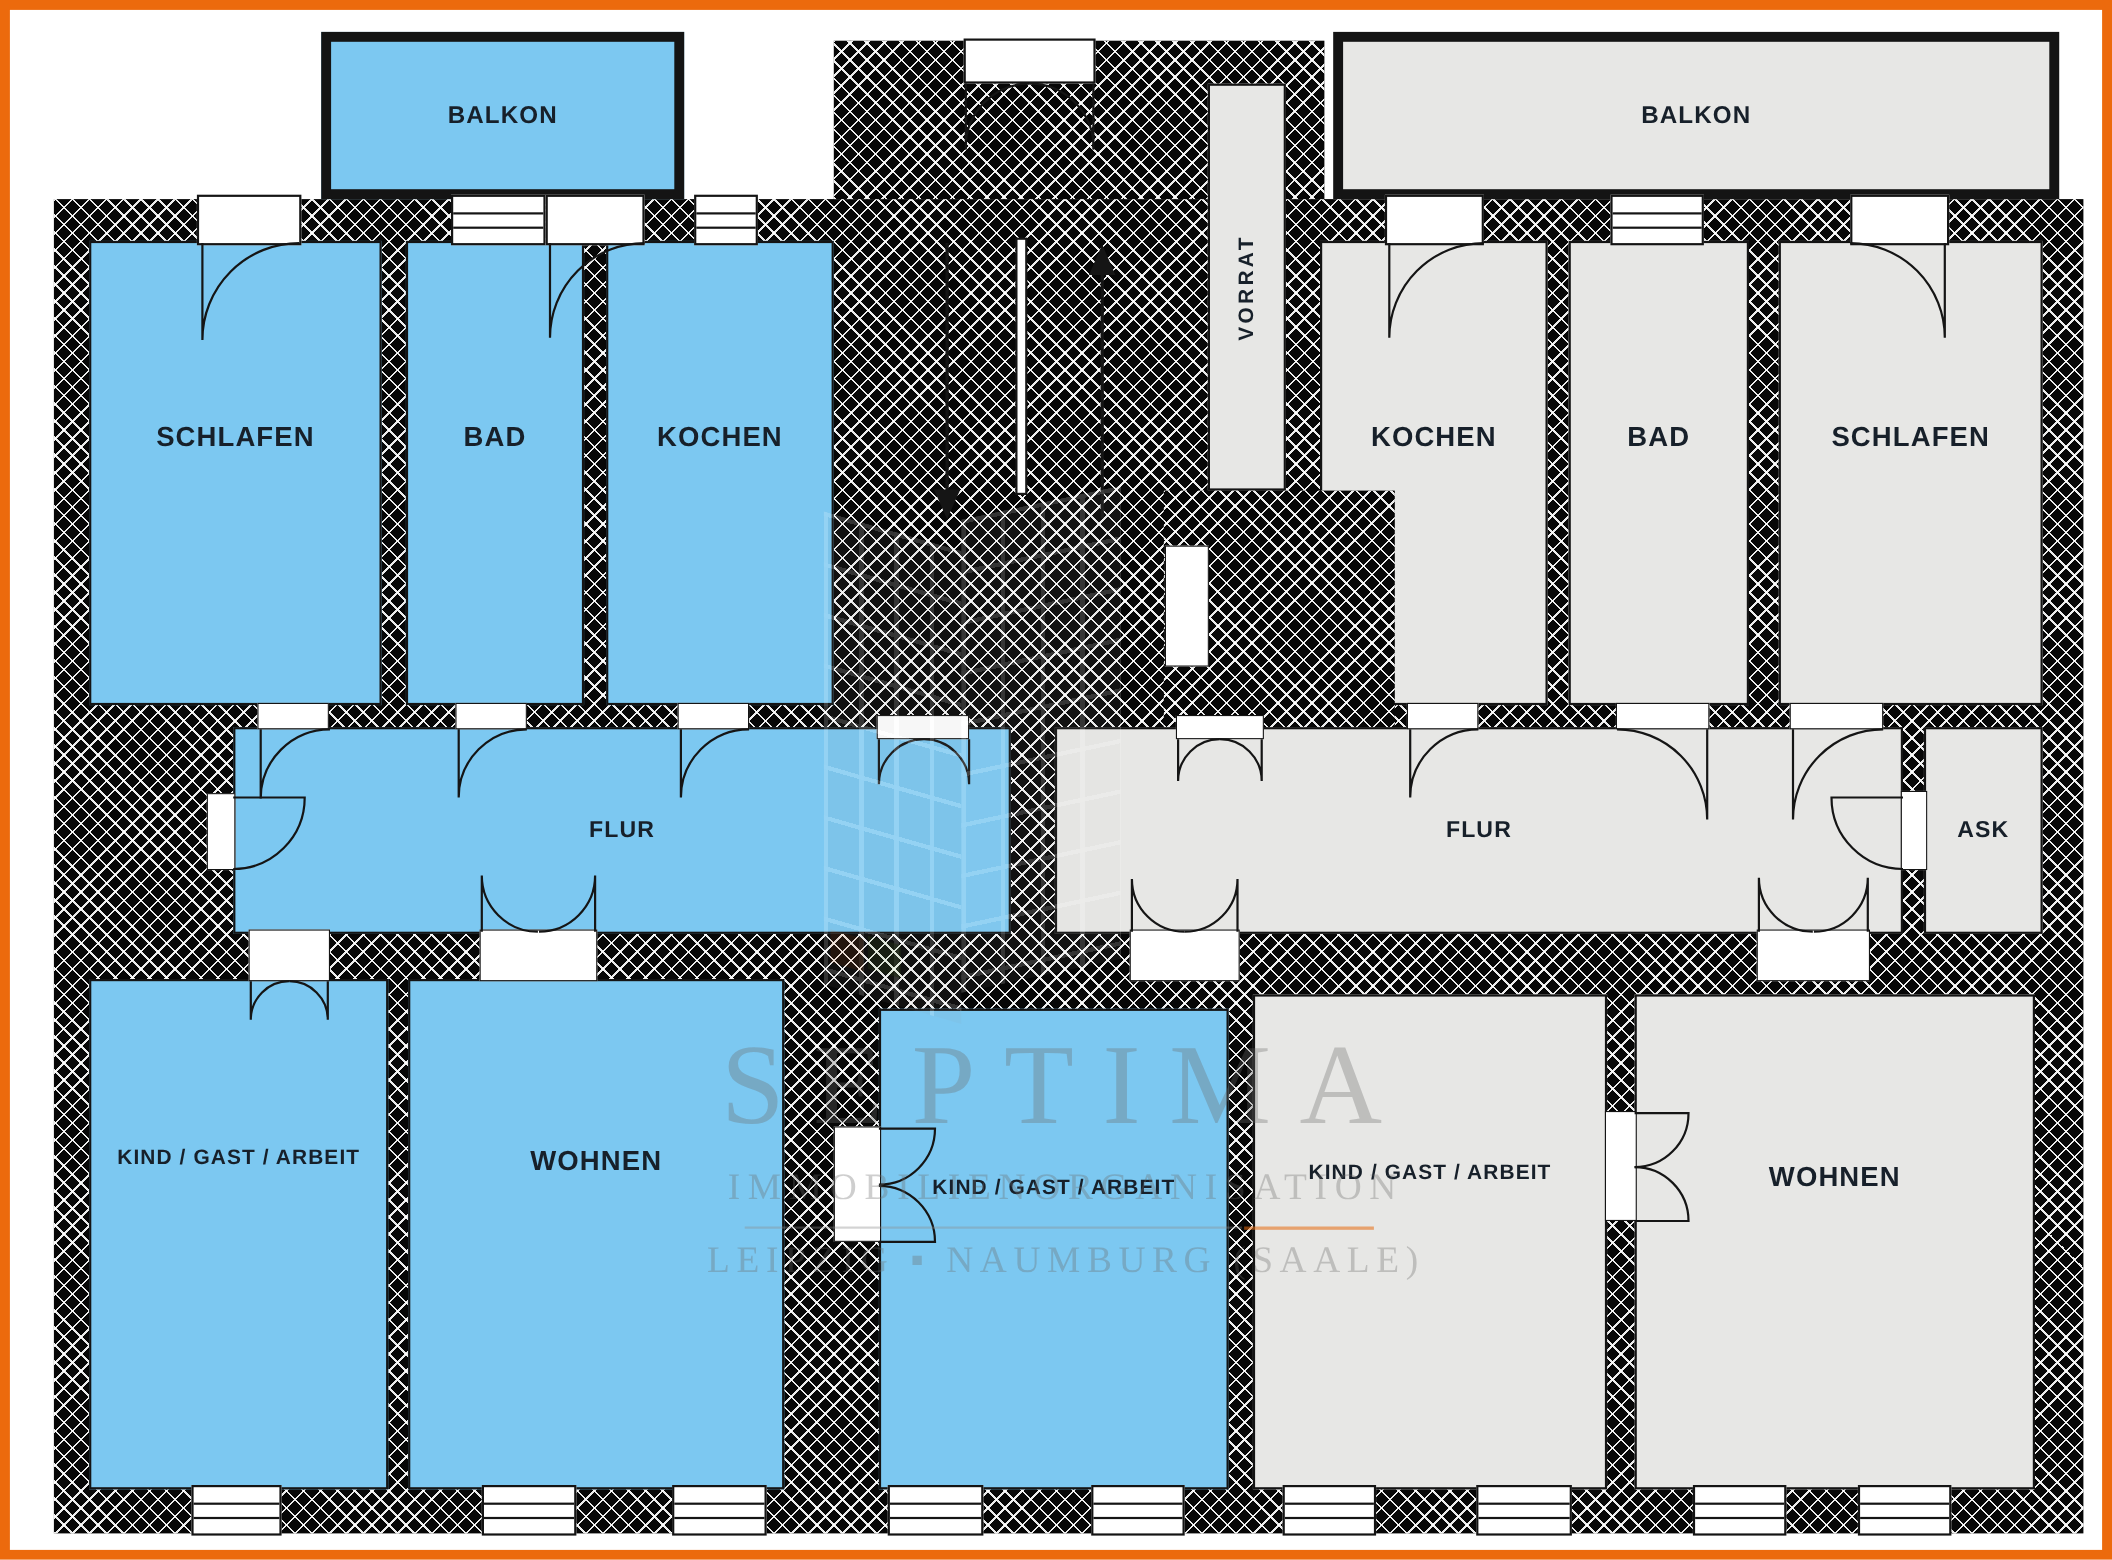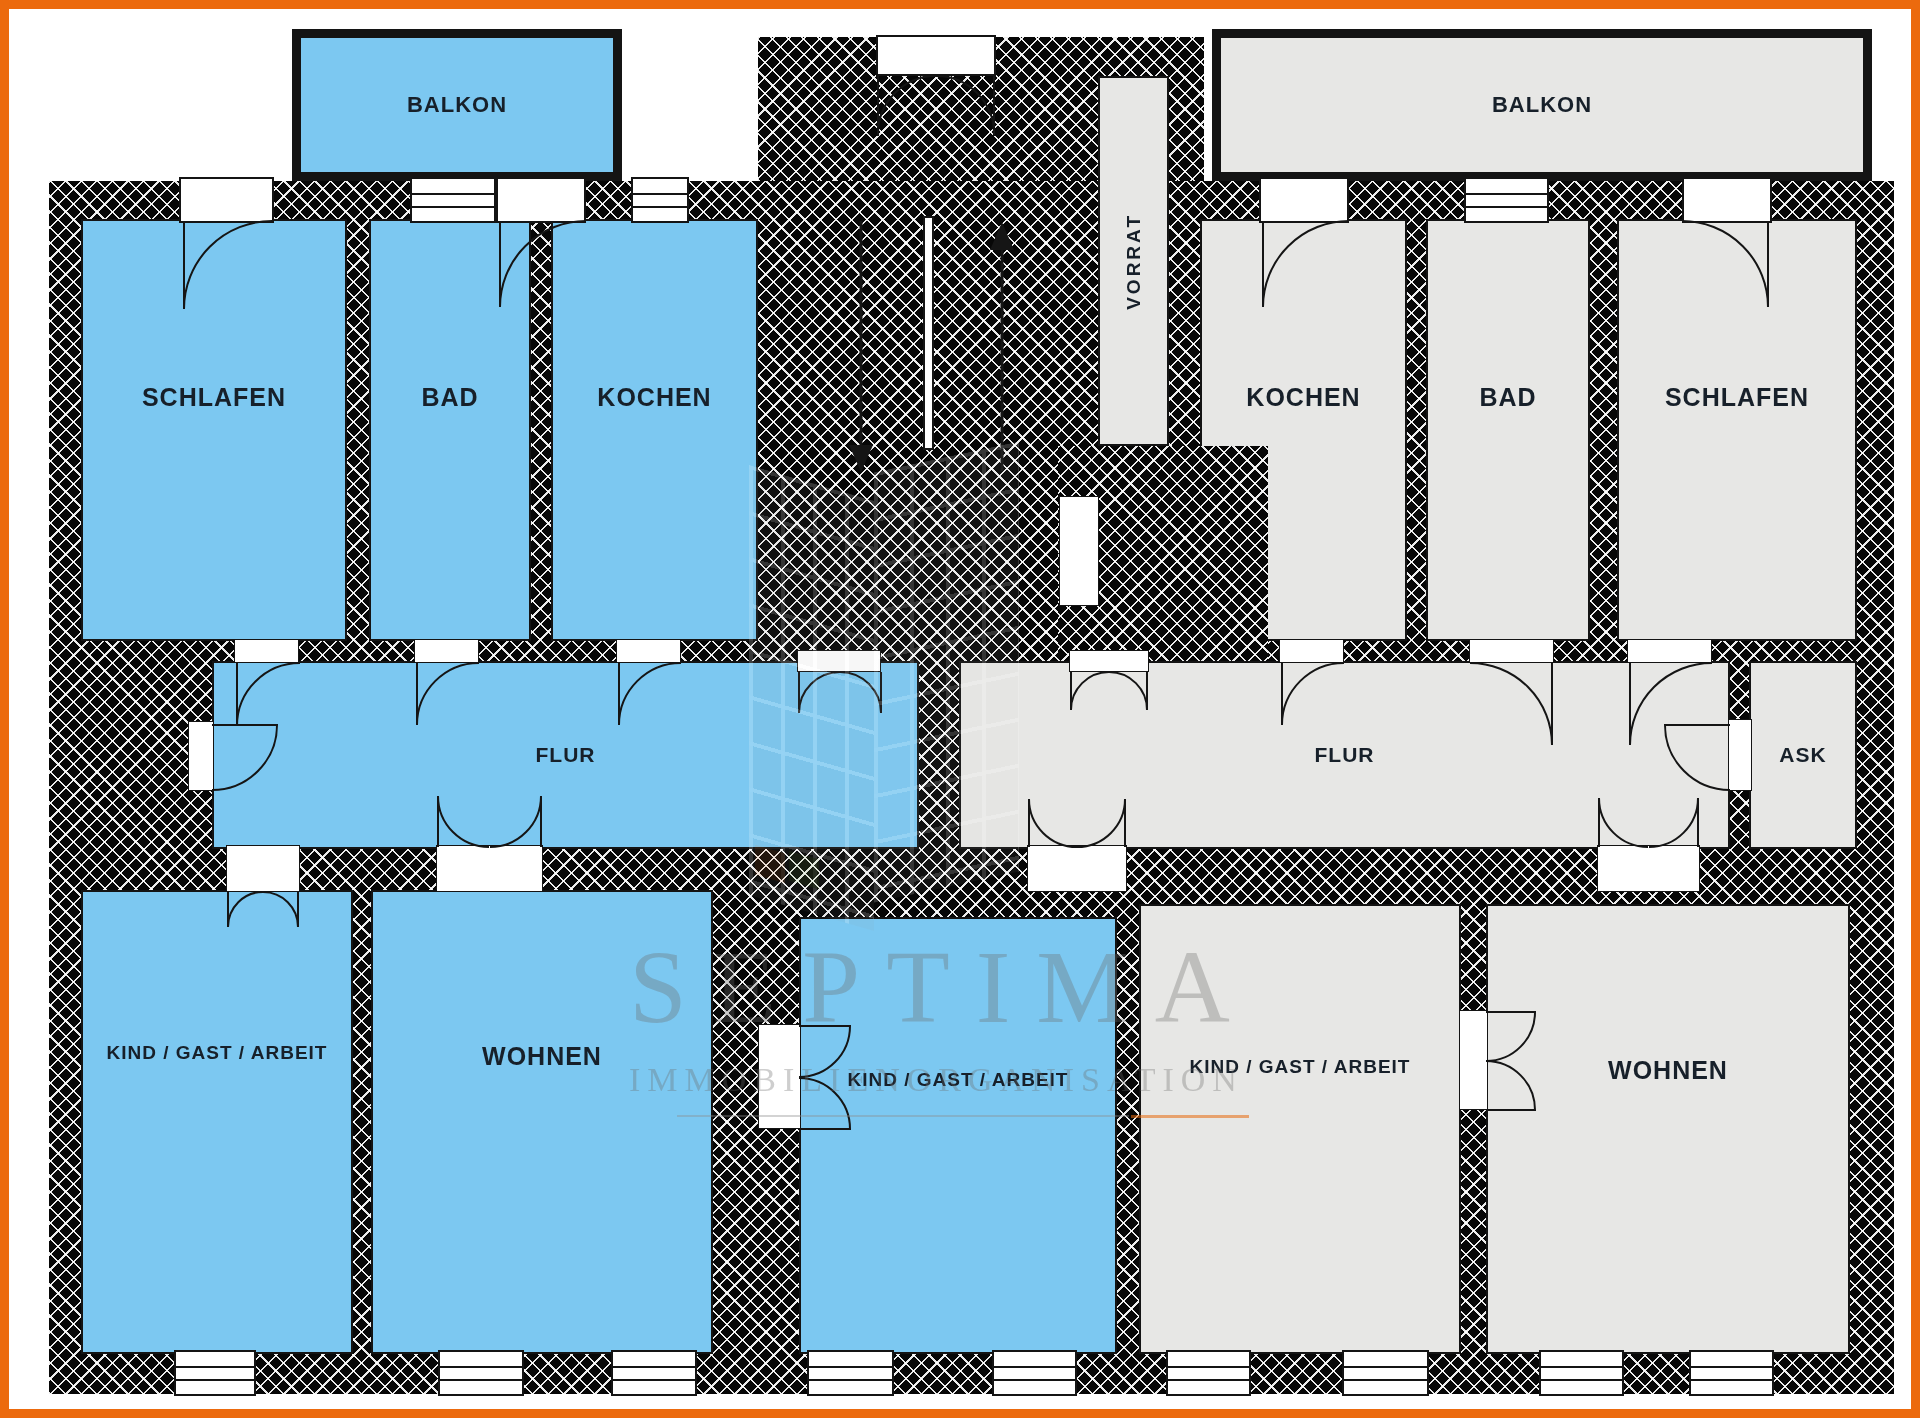--- a/index.html
+++ b/index.html
@@ -55,21 +55,21 @@
     background-image:
       repeating-linear-gradient(to right, rgba(255,255,255,.9) 0 4px, transparent 4px 32px),
       repeating-linear-gradient(to bottom, rgba(255,255,255,.9) 0 4px, transparent 4px 46px);}
   .wm-face2{position:absolute;left:125px;top:0px;width:145px;height:430px;transform:skewY(-12deg);
     background-color:rgba(190,190,190,.30);
     background-image:
       repeating-linear-gradient(to right, rgba(255,255,255,.9) 0 4px, transparent 4px 36px),
       repeating-linear-gradient(to bottom, rgba(255,255,255,.9) 0 4px, transparent 4px 46px);}
   .wm-accent1{position:absolute;left:6px;top:392px;width:30px;height:30px;background:rgba(227,109,28,.55);transform:skewY(16deg);}
   .wm-accent2{position:absolute;left:40px;top:398px;width:30px;height:30px;background:rgba(124,180,70,.55);transform:skewY(16deg);}
-  .wm-text{position:absolute;left:620px;width:680px;text-align:left;
+  .wm-text{position:absolute;left:620px;width:680px;text-align:center;
     font-family:"Liberation Serif",serif;color:rgba(105,105,105,.33);}
   .wm-t1{top:918px;font-size:104px;letter-spacing:26px;}
   .wm-t2{top:1052px;font-size:34px;letter-spacing:7px;}
   .wm-rule-gray{position:absolute;left:668px;top:1106px;width:452px;height:2px;background:rgba(140,140,140,.38);}
   .wm-rule-orange{position:absolute;left:1122px;top:1106px;width:118px;height:3px;background:rgba(232,106,13,.55);}
   .wm-t3{top:1118px;font-size:34px;letter-spacing:6px;}
 </style>
 </head>
 <body>
 
@@ -217,15 +217,16 @@
     <div class="wm-logo">
       <div class="wm-face1"></div>
       <div class="wm-face2"></div>
       <div class="wm-accent1"></div>
       <div class="wm-accent2"></div>
     </div>
     <div class="wm-text wm-t1">SEPTIMA</div>
     <div class="wm-text wm-t2">IMMOBILIENORGANISATION</div>
     <div class="wm-rule-gray"></div>
     <div class="wm-rule-orange"></div>
+    <div class="wm-text wm-t3">LEIPZIG ▪ NAUMBURG (SAALE)</div>
   </div>
 
 </div>
 
 </body></html>

